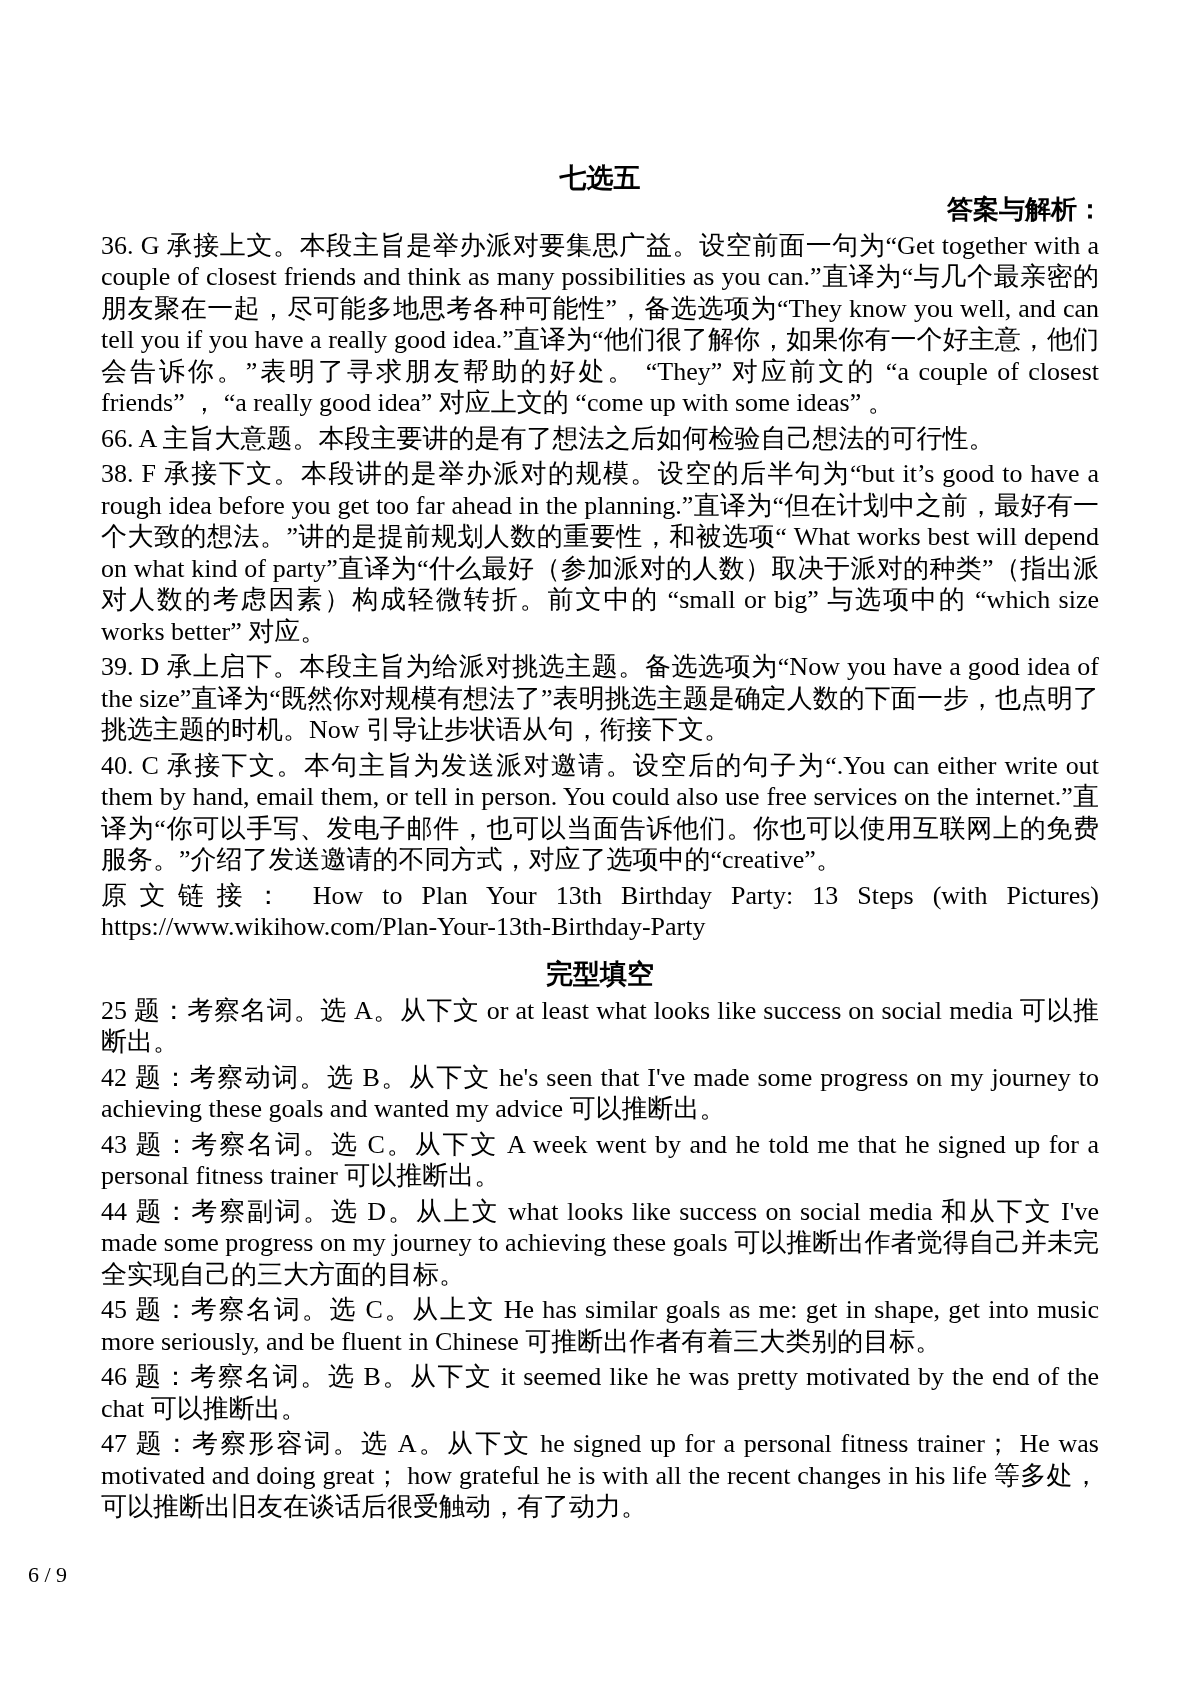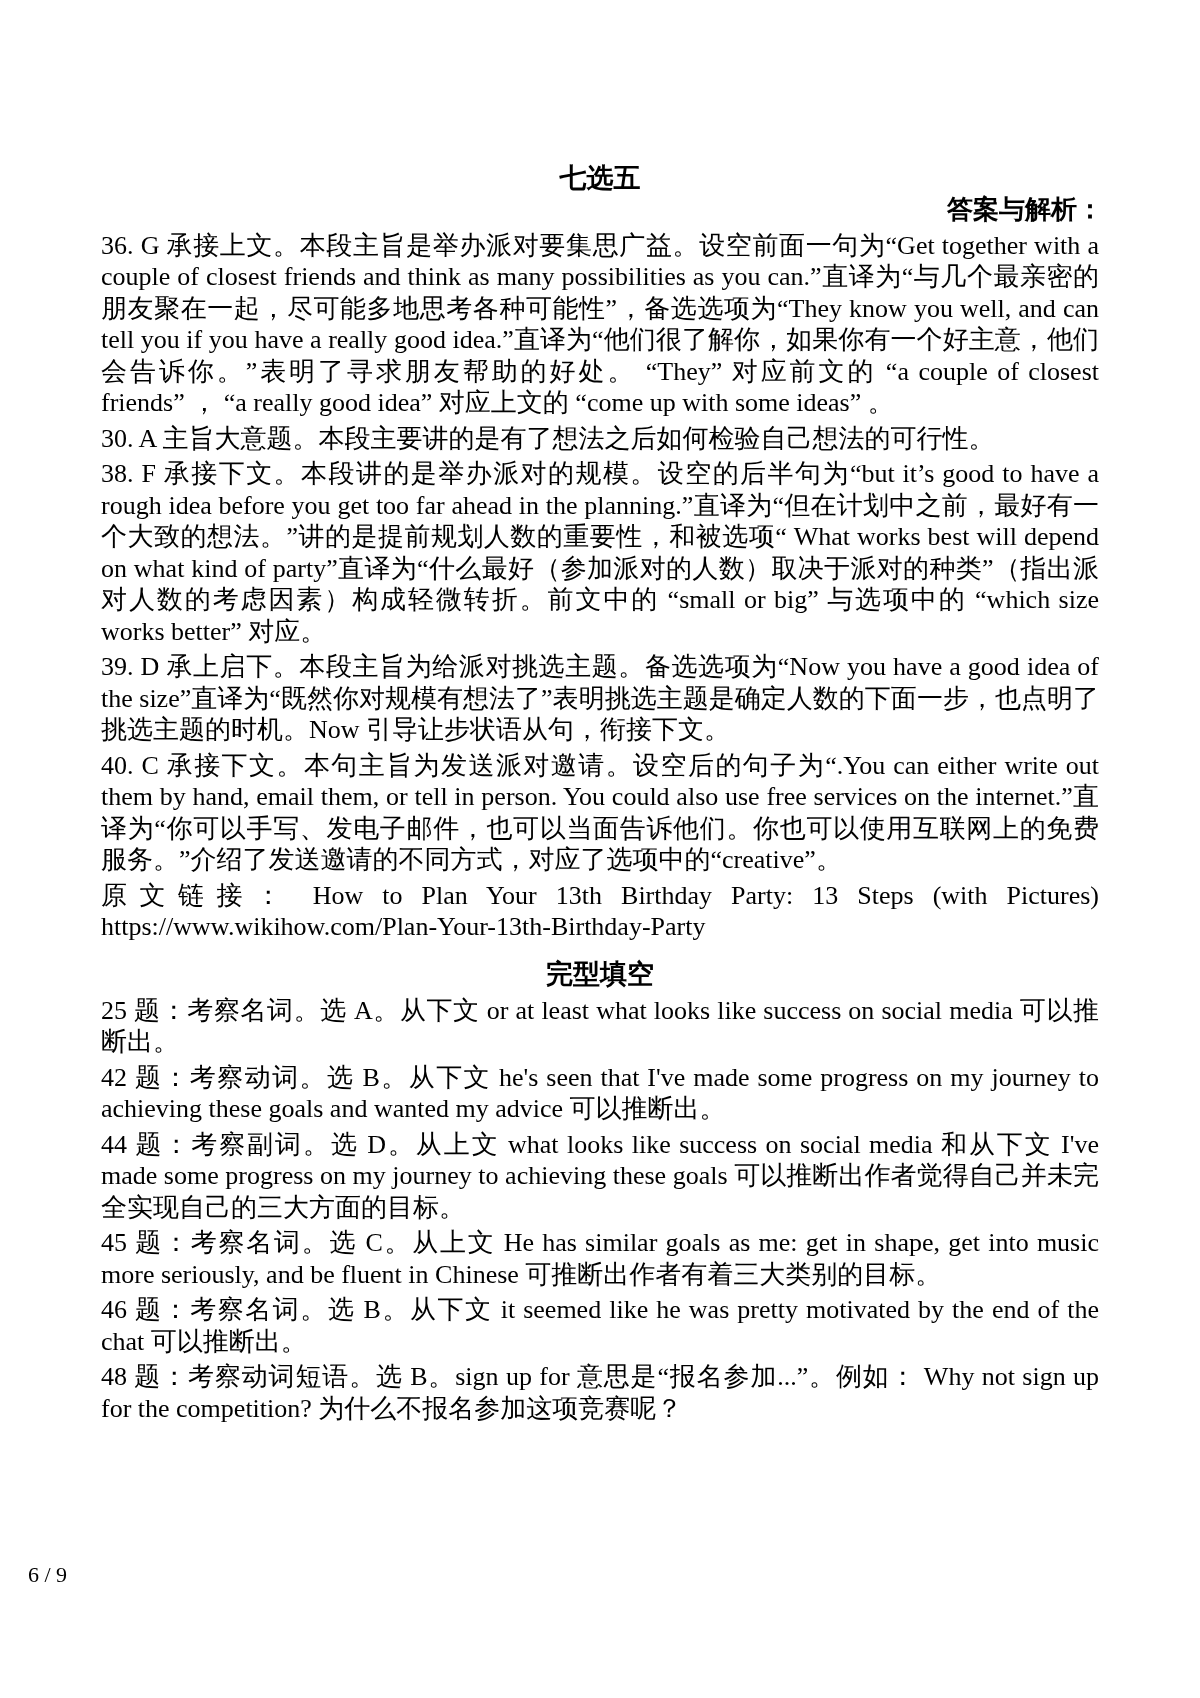--- a/index.html
+++ b/index.html
@@ -71,32 +71,33 @@
 <body>
 
 <div class="page">
   <div class="content">
 
     <h1 class="sec-title">七选五</h1>
 
     <div class="subhead">答案与解析：</div>
 
     <p class="para">36. G 承接上文。本段主旨是举办派对要集思广益。设空前面一句为“Get together with a couple of closest friends and think as many possibilities as you can.”直译为“与几个最亲密的朋友聚在一起，尽可能多地思考各种可能性”，备选选项为“They know you well, and can tell you if you have a really good idea.”直译为“他们很了解你，如果你有一个好主意，他们会告诉你。”表明了寻求朋友帮助的好处。 “They” 对应前文的 “a couple of closest friends” ， “a really good idea” 对应上文的 “come up with some ideas” 。</p>
-    <p class="para">30. A 主旨大意题。本段主要讲的是有了想法之后如何检验自己想法的可行性。</p>
+    <p class="para">66. A 主旨大意题。本段主要讲的是有了想法之后如何检验自己想法的可行性。</p>
     <p class="para">38. F 承接下文。本段讲的是举办派对的规模。设空的后半句为“but it’s good to have a rough idea before you get too far ahead in the planning.”直译为“但在计划中之前，最好有一个大致的想法。”讲的是提前规划人数的重要性，和被选项“ What works best will depend on what kind of party”直译为“什么最好（参加派对的人数）取决于派对的种类”（指出派对人数的考虑因素）构成轻微转折。前文中的 “small or big” 与选项中的 “which size works better” 对应。</p>
     <p class="para">39. D 承上启下。本段主旨为给派对挑选主题。备选选项为“Now you have a good idea of the size”直译为“既然你对规模有想法了”表明挑选主题是确定人数的下面一步，也点明了挑选主题的时机。Now 引导让步状语从句，衔接下文。</p>
     <p class="para">40. C 承接下文。本句主旨为发送派对邀请。设空后的句子为“.You can either write out them by hand, email them, or tell in person. You could also use free services on the internet.”直译为“你可以手写、发电子邮件，也可以当面告诉他们。你也可以使用互联网上的免费服务。”介绍了发送邀请的不同方式，对应了选项中的“creative”。</p>
 
     <p class="para source">原文链接： How to Plan Your 13th Birthday Party: 13 Steps (with Pictures) https://www.wikihow.com/Plan-Your-13th-Birthday-Party</p>
 
     <h1 class="sec-title second">完型填空</h1>
 
     <p class="para">25 题：考察名词。选 A。从下文 or at least what looks like success on social media 可以推断出。</p>
     <p class="para">42 题：考察动词。选 B。从下文 he's seen that I've made some progress on my journey to achieving these goals and wanted my advice 可以推断出。</p>
+    <p class="para">43 题：考察名词。选 C。从下文 A week went by and he told me that he signed up for a personal fitness trainer 可以推断出。</p>
     <p class="para">44 题：考察副词。选 D。从上文 what looks like success on social media 和从下文 I've made some progress on my journey to achieving these goals 可以推断出作者觉得自己并未完全实现自己的三大方面的目标。</p>
     <p class="para">45 题：考察名词。选 C。从上文 He has similar goals as me: get in shape, get into music more seriously, and be fluent in Chinese 可推断出作者有着三大类别的目标。</p>
     <p class="para">46 题：考察名词。选 B。从下文 it seemed like he was pretty motivated by the end of the chat 可以推断出。</p>
-    <p class="para">48 题：考察动词短语。选 B。sign up for 意思是“报名参加...”。例如： Why not sign up for the competition? 为什么不报名参加这项竞赛呢？</p>
+    <p class="para">47 题：考察形容词。选 A。从下文 he signed up for a personal fitness trainer； He was motivated and doing great； how grateful he is with all the recent changes in his life 等多处，可以推断出旧友在谈话后很受触动，有了动力。</p>
 
   </div>
 
   <div class="footer">6 / 9</div>
 </div>
 
 </body></html>

